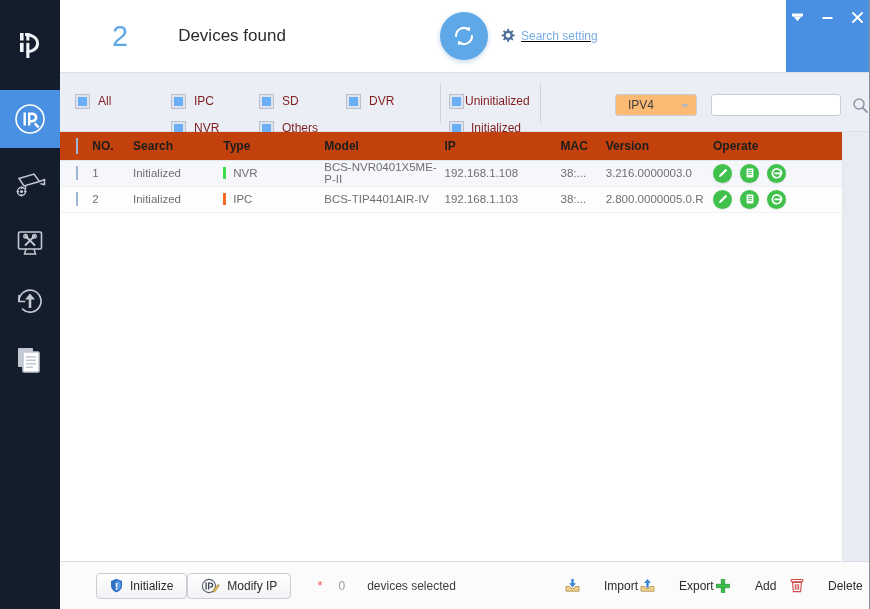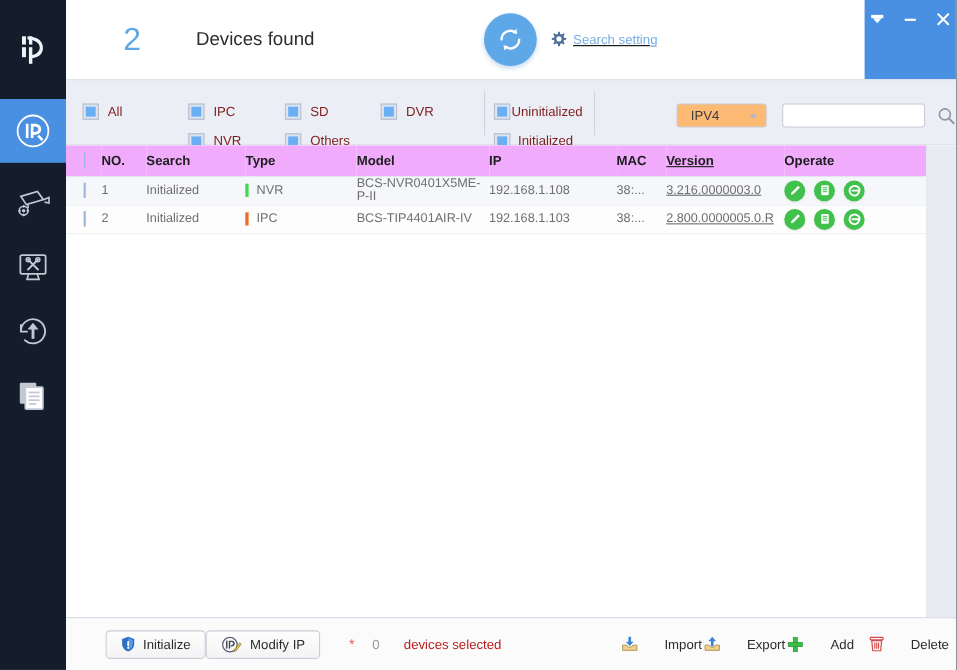--- a/index.html
+++ b/index.html
@@ -182,42 +182,42 @@
     border-collapse: collapse;
     table-layout: fixed;
   }
   table.devtbl th {
     font-size: 12px;
     color: #1d1d1d;
     font-weight: bold;
     text-align: left;
     height: 28px;
     padding: 0;
-    background: #f0abfc;
+    background: #c2410c;
     border-bottom: 1px solid #e4e6ee;
     vertical-align: middle;
   }
   table.devtbl td {
     font-size: 11.5px;
     color: #6f6f6f;
     height: 26px;
     padding: 0;
     vertical-align: middle;
     border-bottom: 1px solid #eef0f5;
   }
   tr.row-a td { background: #f5f7fb; }
   tr.row-b td { background: #fdfdfe; }
   .c-chk  { width: 30px; padding-left: 16px !important; }
   .c-no   { width: 38px; }
   .c-stat { width: 84px; }
   .c-type { width: 94px; }
   .c-model{ width: 112px; }
   .c-ip   { width: 108px; }
   .c-mac  { width: 42px; }
-  .c-ver  { width: 100px; text-decoration: underline; }
+  .c-ver  { width: 100px; }
   .c-op   { width: 120px; }
   .hcb {
     width: 13px; height: 13px;
     background: #ffffff;
     border: 1px solid #9fb6d8;
     cursor: pointer;
   }
   .typecell { display: flex; align-items: center; gap: 7px; }
   .typebar { width: 3px; height: 12px; flex: none; }
   .modelcell { line-height: 12px; font-size: 11.5px; }
@@ -254,21 +254,21 @@
     border-radius: 4px;
     display: flex; align-items: center;
     gap: 7px;
     padding: 0 13px;
     font-size: 12px; color: #2b2b2b;
     cursor: pointer;
     white-space: nowrap;
   }
   .sel-star { color: #ee5b5b; font-size: 13px; }
   .sel-num { color: #9a9a9a; font-size: 12px; }
-  .sel-txt { color: #b91c1c; font-size: 12px; }
+  .sel-txt { color: #404040; font-size: 12px; }
   .faction {
     display: flex; align-items: center; gap: 24px;
     font-size: 12px; color: #2b2b2b;
     cursor: pointer; white-space: nowrap;
   }
 </style>
 </head>
 <body>
 
 <div id="app">

